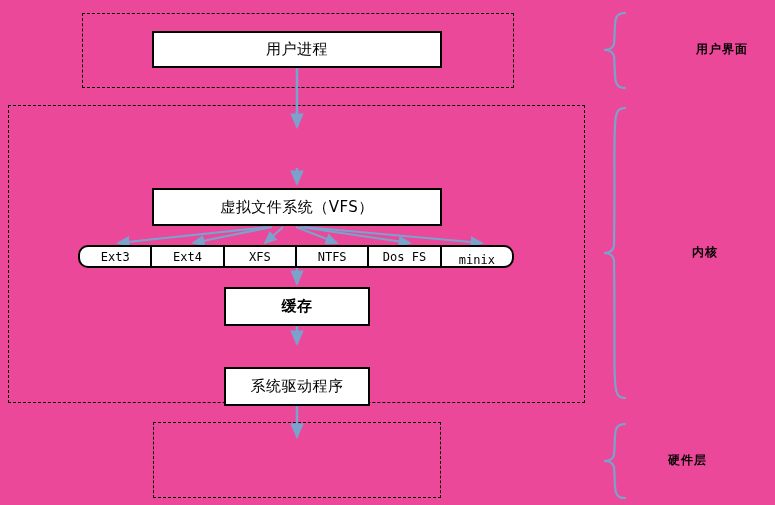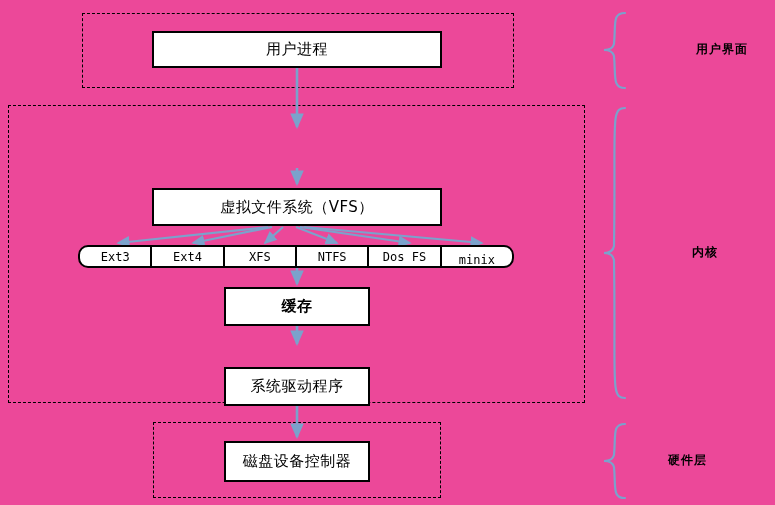--- a/index.html
+++ b/index.html
@@ -169,23 +169,20 @@
   </div>
 
   <div class="node" style="left:224px; top:287px; width:146px; height:39px;font-weight:bold;">
     <span>缓存</span>
   </div>
 
   <div class="node" style="left:224px; top:345px; width:146px; height:39px;margin-top:22px;">
     <span>系统驱动程序</span>
   </div>
 
-  <div class="node" style="left:224px; top:441px; width:146px; height:41px;">
-    <span>磁盘设备控制器</span>
-  </div>
 
   <div class="brace-label" style="left:696px; top:41px;">用户界面</div>
 
   <div class="brace-label" style="left:692px; top:244px;">内核</div>
 
   <div class="brace-label" style="left:668px; top:452px;">硬件层</div>
 
 </div>
 
 </body></html>

